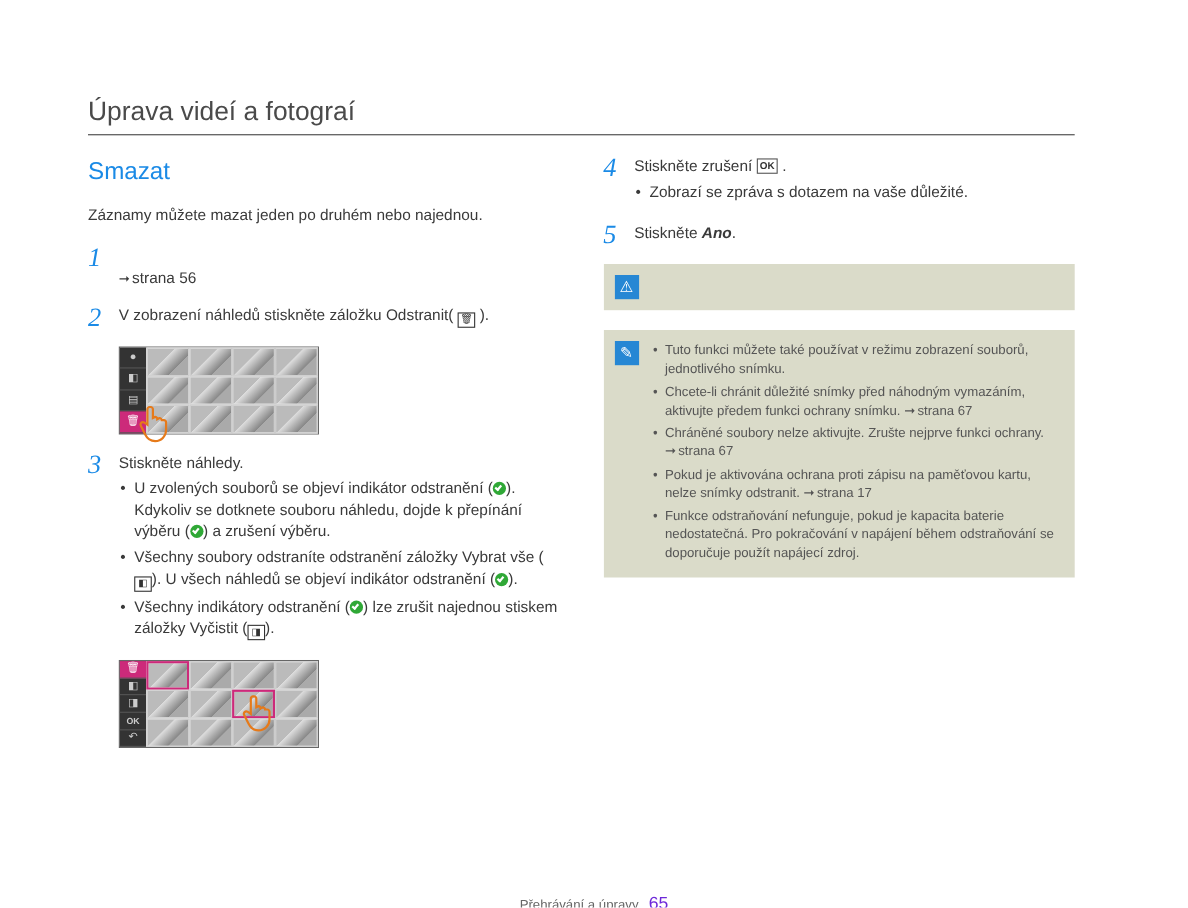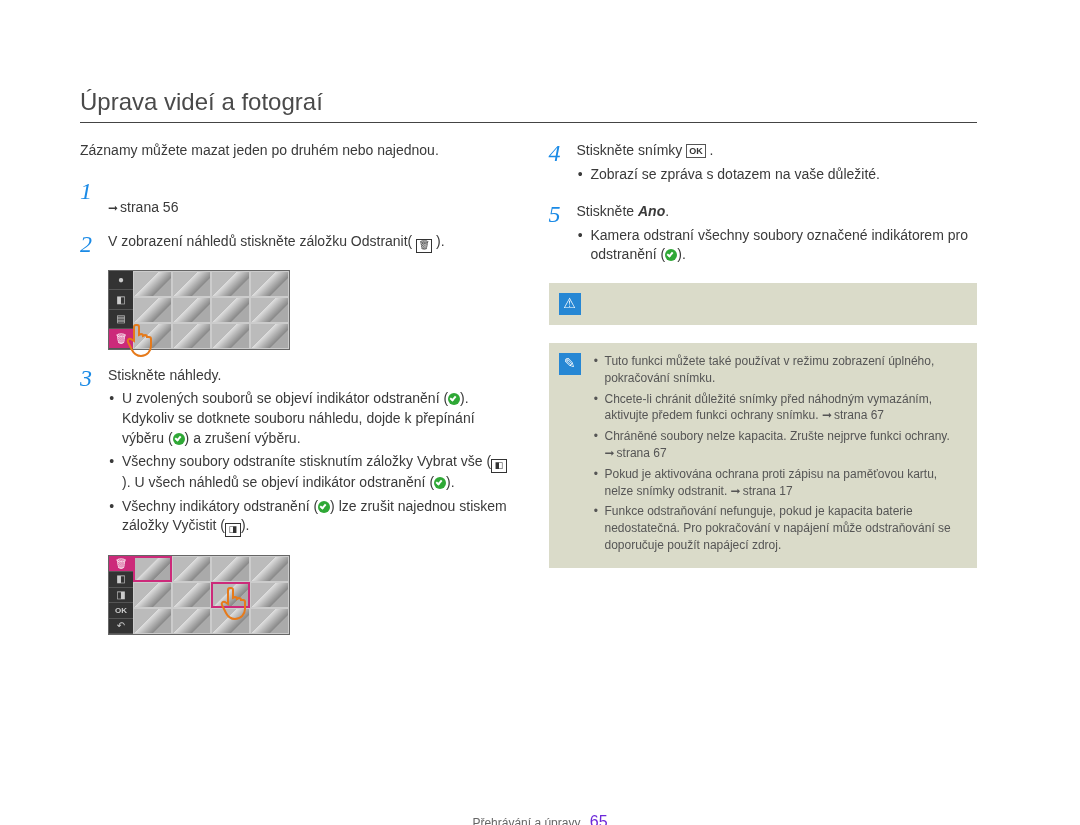--- a/index.html
+++ b/index.html
@@ -183,20 +183,21 @@
 </style>
 </head>
 <body>
 
 <div class="page">
   <h1 class="page-title">Úprava videí a fotograí</h1>
 
   <div class="columns">
 
     <div class="col">
+      <h2 class="section-title">Smazat</h2>
       <p class="intro">Záznamy můžete mazat jeden po druhém nebo najednou.</p>
 
       <div class="step">
         <div class="step-num">1</div>
         <div class="step-body">
           <br>
           <span class="ref arrow">strana 56</span>
         </div>
       </div>
 
@@ -241,21 +242,21 @@
 
       <div class="step">
         <div class="step-num">3</div>
         <div class="step-body">
           <span>Stiskněte náhledy.</span>
           <ul class="bullets">
             <li>
               <span>U zvolených souborů se objeví indikátor odstranění (</span><span class="icon-check"></span><span>). Kdykoliv se dotknete souboru náhledu, dojde k přepínání výběru (</span><span class="icon-check"></span><span>) a zrušení výběru.</span>
             </li>
             <li>
-              <span>Všechny soubory odstraníte stisknutím záložky Vybrat vše (</span><span class="icon-small">◧</span><span>). U všech náhledů se objeví indikátor odstranění (</span><span class="icon-check"></span><span>).</span>
+              <span>Všechny soubory odstraníte odstranění záložky Vybrat vše (</span><span class="icon-small">◧</span><span>). U všech náhledů se objeví indikátor odstranění (</span><span class="icon-check"></span><span>).</span>
             </li>
             <li>
               <span>Všechny indikátory odstranění (</span><span class="icon-check"></span><span>) lze zrušit najednou stiskem záložky Vyčistit (</span><span class="icon-small">◨</span><span>).</span>
             </li>
           </ul>
         </div>
       </div>
 
       <div class="screenshot">
         <div class="ss-inner">
@@ -287,59 +288,54 @@
           </div>
         </div>
       </div>
     </div>
 
     <div class="col">
 
       <div class="step">
         <div class="step-num">4</div>
         <div class="step-body">
-          <span>Stiskněte snímky </span>
+          <span>Stiskněte zrušení </span>
           <span class="ok-box">OK</span>
           <span>.</span>
           <ul class="bullets">
             <li>Zobrazí se zpráva s dotazem na vaše důležité.</li>
           </ul>
         </div>
       </div>
 
       <div class="step">
         <div class="step-num">5</div>
         <div class="step-body">
           <span>Stiskněte </span><span class="bold">Ano</span><span>.</span>
-          <ul class="bullets">
-            <li>
-              <span>Kamera odstraní všechny soubory označené indikátorem pro odstranění (</span><span class="icon-check"></span><span>).</span>
-            </li>
-          </ul>
         </div>
       </div>
 
       <div class="note-box blue-icon">
         <div class="note-icon">⚠</div>
       </div>
 
       <div class="note-box">
         <div class="note-icon">✎</div>
         <ul class="note-list">
-          <li>Tuto funkci můžete také používat v režimu zobrazení úplného, pokračování snímku.</li>
+          <li>Tuto funkci můžete také používat v režimu zobrazení souborů, jednotlivého snímku.</li>
           <li>
             <span>Chcete-li chránit důležité snímky před náhodným vymazáním, aktivujte předem funkci ochrany snímku. </span><span class="ref arrow">strana 67</span>
           </li>
           <li>
-            <span>Chráněné soubory nelze kapacita. Zrušte nejprve funkci ochrany. </span><span class="ref arrow">strana 67</span>
+            <span>Chráněné soubory nelze aktivujte. Zrušte nejprve funkci ochrany. </span><span class="ref arrow">strana 67</span>
           </li>
           <li>
             <span>Pokud je aktivována ochrana proti zápisu na paměťovou kartu, nelze snímky odstranit. </span><span class="ref arrow">strana 17</span>
           </li>
-          <li>Funkce odstraňování nefunguje, pokud je kapacita baterie nedostatečná. Pro pokračování v napájení může odstraňování se doporučuje použít napájecí zdroj.</li>
+          <li>Funkce odstraňování nefunguje, pokud je kapacita baterie nedostatečná. Pro pokračování v napájení během odstraňování se doporučuje použít napájecí zdroj.</li>
         </ul>
       </div>
 
     </div>
   </div>
 
   <div class="footer">
     <span>Přehrávání a úpravy</span>
     <span class="pnum">65</span>
   </div>

